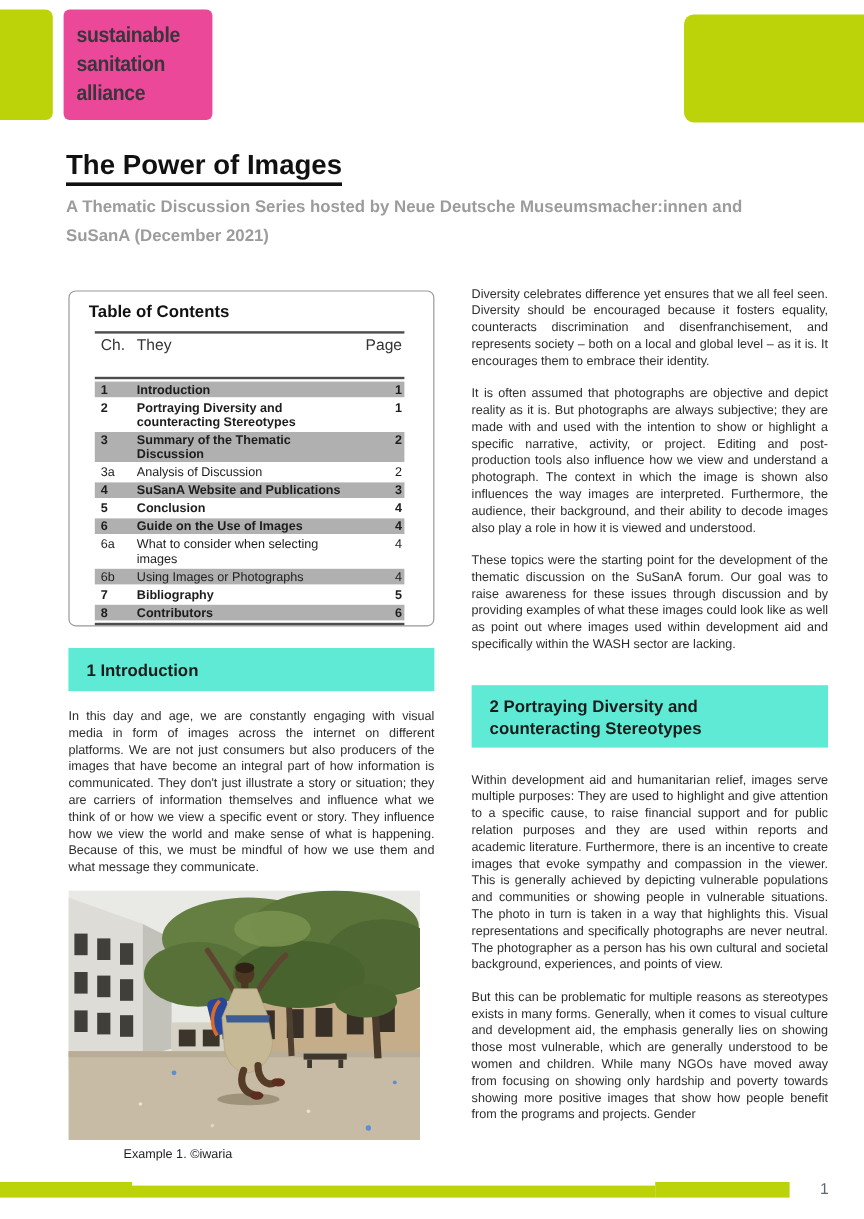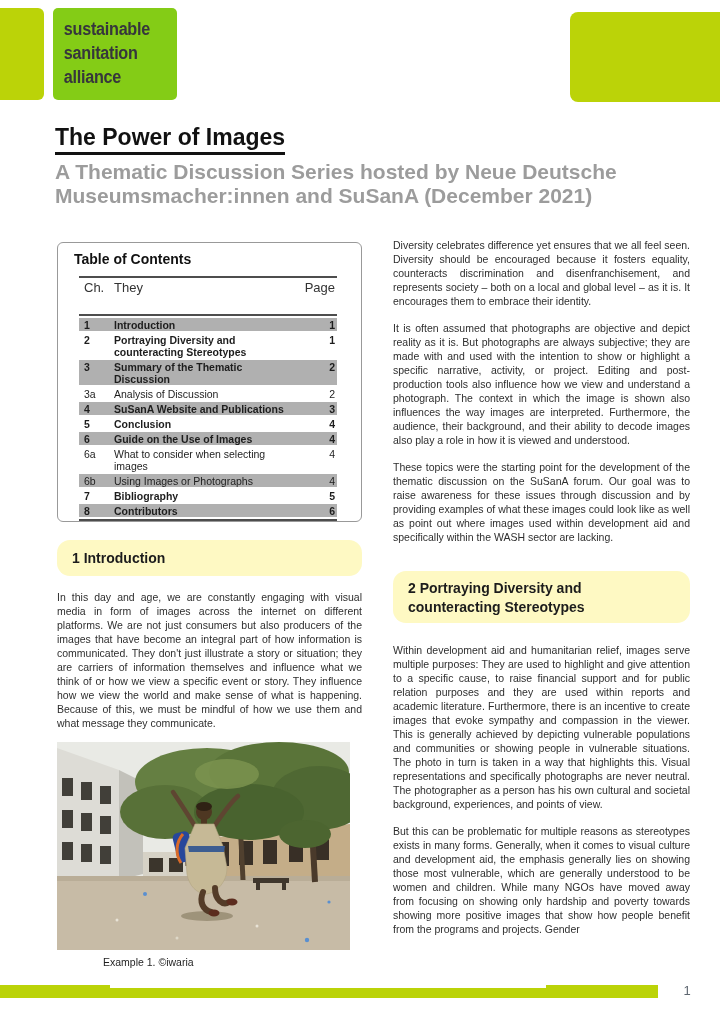--- a/index.html
+++ b/index.html
@@ -4,49 +4,49 @@
 <style>
   html,body { margin:0; padding:0; background:#ffffff; }
   .page {
     position:relative; width:720px; height:1016px; background:#ffffff;
     font-family:"Liberation Sans", sans-serif; color:#2e2e2e; overflow:hidden;
   }
   
   .green-left  { position:absolute; left:0; top:8px; width:44px; height:92px;
                  background:#bbd308; border-radius:0 6px 6px 0; }
   .logo-box    { position:absolute; left:53px; top:8px; width:124px; height:92px;
-                 background:#84cc16; border-radius:5px; }
+                 background:#ec4899; border-radius:5px; }
   .logo-text   { padding:9px 0 0 12px; font-size:18px; font-weight:bold; color:#36363c;
                  line-height:24px; transform:scaleX(.9); transform-origin:left top;
                  letter-spacing:-0.3px; }
   .green-right { position:absolute; left:570px; top:12px; width:150px; height:90px;
                  background:#bbd308; border-radius:8px 0 0 8px; }
   .doc-title   { position:absolute; left:55px; top:124px; margin:0; font-size:23px;
                  color:#111; }
   .doc-title span { display:inline-block; border-bottom:3px solid #111; padding-bottom:1px; }
-  .doc-subtitle{ position:absolute; left:55px; top:160px; width:580px; font-size:21px;
+  .doc-subtitle{ position:absolute; left:55px; top:160px; width:580px; font-size:14px;
                  font-weight:bold; color:#9c9c9c; line-height:24px; }
   
   .toc-box   { position:absolute; left:57px; top:242px; width:305px; height:280px;
                background:#fff; border:1px solid #999; border-radius:6px; box-sizing:border-box; }
   .toc-title { margin:8px 0 0 16px; font-size:14px; font-weight:bold; color:#111; }
   .toc-table { margin:9px 24px 0 21px; }
   .toc-head  { display:grid; grid-template-columns:35px 1fr 40px;
                border-top:2px solid #4d4d4d; border-bottom:2px solid #4d4d4d;
                padding:2px 0 19px; color:#333; font-size:13px; }
   .toc-row   { display:grid; grid-template-columns:35px 1fr 40px; font-size:10.5px;
                line-height:12px; padding:0.5px 0; margin-top:2px; color:#1d1d1d; }
   .toc-row .c1 { padding-left:5px; }
   .toc-head .c1 { padding-left:5px; }
   .toc-row.shaded { background:#b0b0b0; }
   .toc-row.b { font-weight:bold; }
   .c3 { text-align:right; padding-right:2px; }
   .toc-endline { border-top:2px solid #4d4d4d; margin-top:2px; }
   
-  .sec-box { position:absolute; background:#fef9c3; border-radius:13px; font-weight:bold;
+  .sec-box { position:absolute; background:#5eead4; border-radius:0; font-weight:bold;
              color:#1c1c1c; box-sizing:border-box; }
   .sec1 { left:57px; top:540px; width:305px; height:36px; font-size:14px;
           display:flex; align-items:center; padding-left:15px; }
   .sec2 { left:393px; top:571px; width:297px; height:52px; font-size:14px;
           line-height:19px; padding:8px 14px 0 15px; }
   
   .par  { font-size:10.5px; line-height:14px; text-align:justify; color:#2e2e2e; }
   .left-par    { position:absolute; left:57px; top:590px; width:305px; }
   .rcol-top    { position:absolute; left:393px; top:238px; width:297px; }
   .rcol-bottom { position:absolute; left:393px; top:643px; width:297px; }

